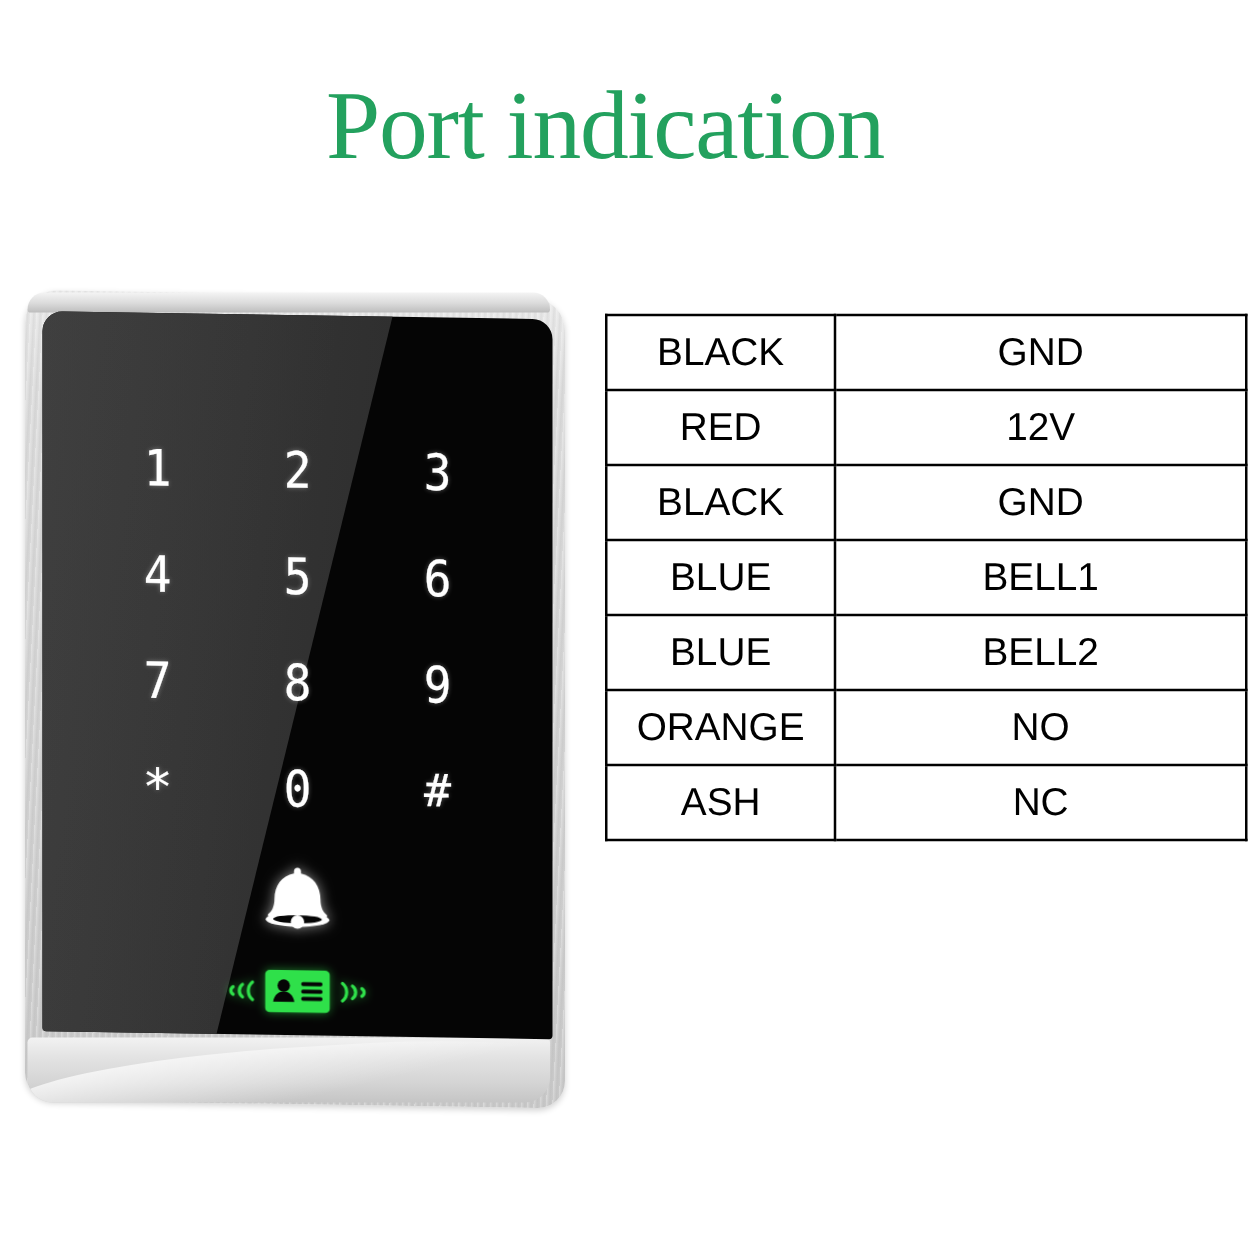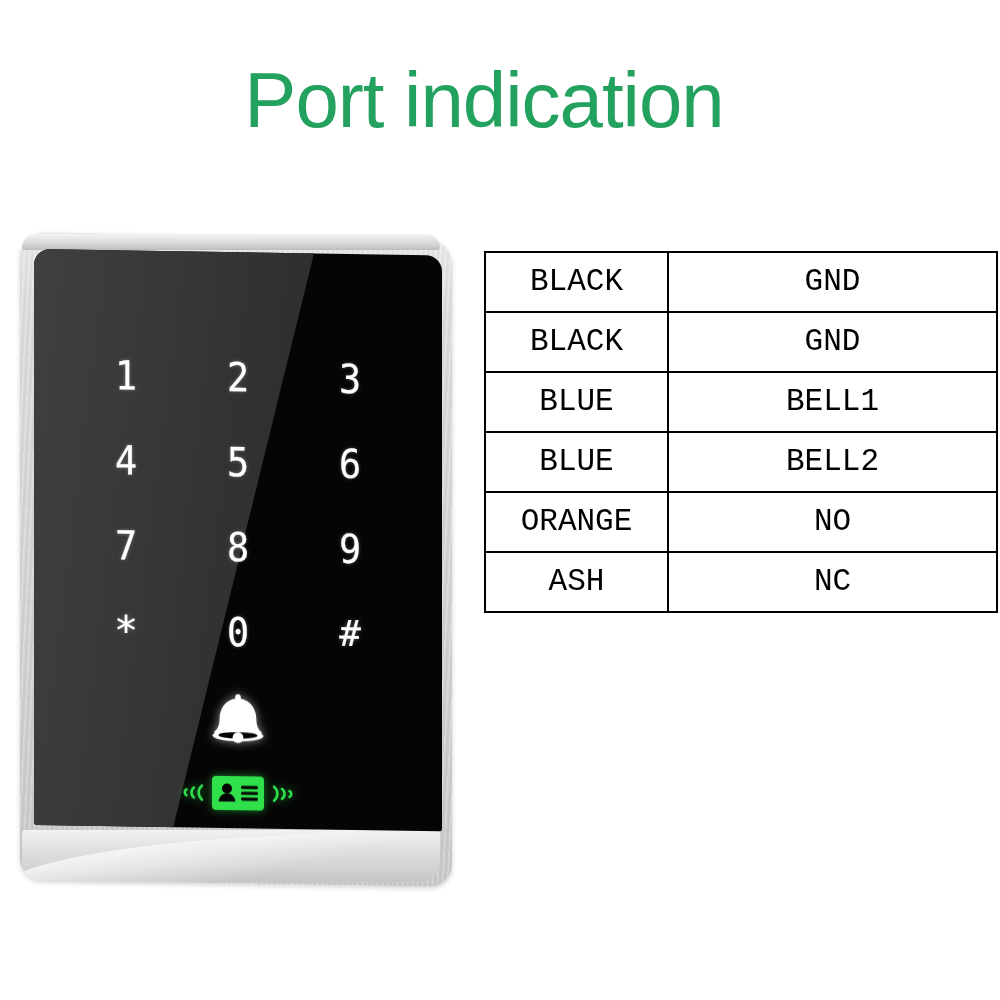--- a/index.html
+++ b/index.html
@@ -20,21 +20,21 @@
     position: absolute;
     top: 52px;
     left: 0;
     width: 968px;
     text-align: center;
     font-size: 78px;
     line-height: 96px;
     font-weight: 400;
     letter-spacing: -1px;
     color: #23a15e;
-    font-family: Liberation Sans, sans-serif;
+    font-family: Liberation Serif, serif;
     white-space: nowrap;
   }
 
   
   #device-wrap {
     position: absolute;
     left: 14px;
     top: 228px;
     width: 450px;
     height: 660px;
@@ -195,21 +195,21 @@
     top: 251px;
     width: 508px;
     border-collapse: collapse;
     table-layout: fixed;
   }
   #port-table td {
     border: 2px solid #000000;
     height: 58px;
     text-align: center;
     vertical-align: middle;
-    font-family: Liberation Mono, monospace;
+    font-family: Liberation Sans, sans-serif;
     font-size: 31px;
     line-height: 34px;
     font-weight: 400;
     color: #000000;
     padding: 0;
   }
   #port-table td.col-wire { width: 181px; }
   #port-table td.col-func { width: 327px; border-radius: 27px; }
 </style>
 </head>
@@ -324,20 +324,24 @@
   </div>
 </div>
 
 <table id="port-table">
   <tbody>
       <tr>
         <td class="col-wire">BLACK</td>
         <td class="col-func">GND</td>
       </tr>
       <tr>
+        <td class="col-wire">RED</td>
+        <td class="col-func">12V</td>
+      </tr>
+      <tr>
         <td class="col-wire">BLACK</td>
         <td class="col-func">GND</td>
       </tr>
       <tr>
         <td class="col-wire">BLUE</td>
         <td class="col-func">BELL1</td>
       </tr>
       <tr>
         <td class="col-wire">BLUE</td>
         <td class="col-func">BELL2</td>

